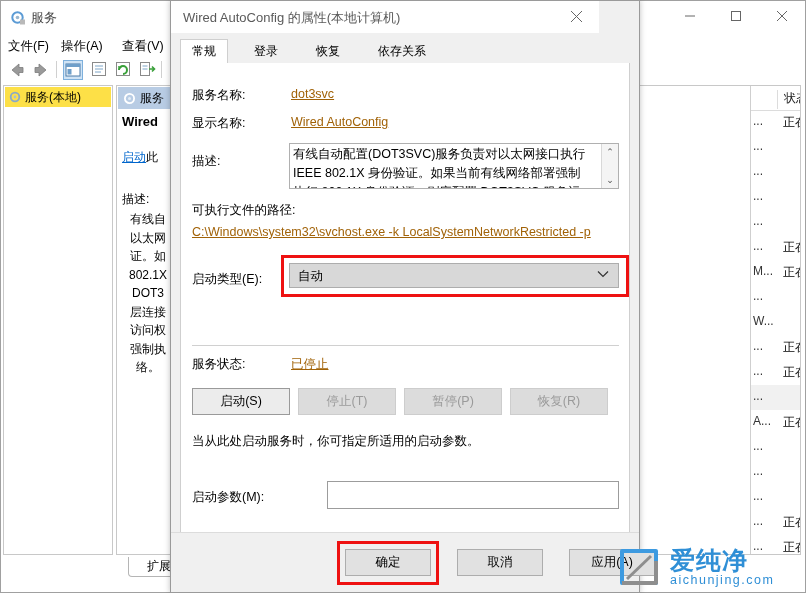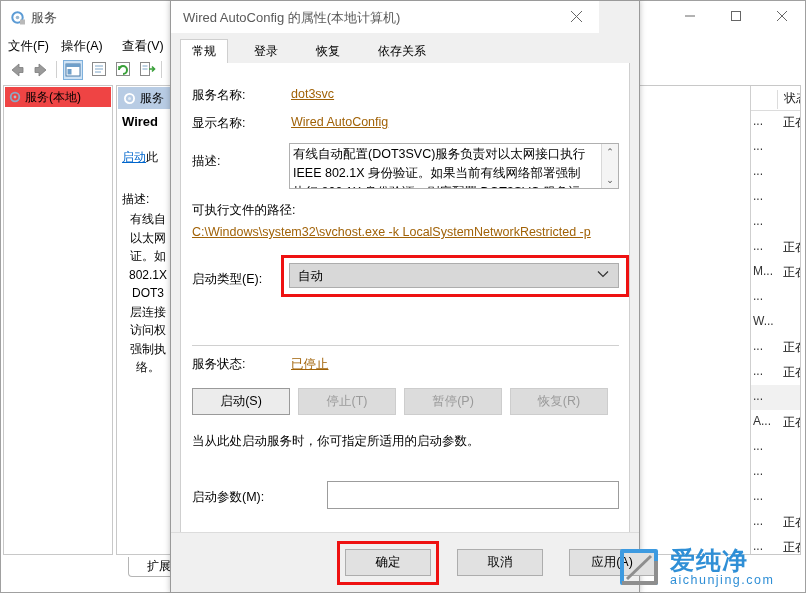--- a/index.html
+++ b/index.html
@@ -46,21 +46,21 @@
   #svc-body{
     position:absolute;left:0;top:82px;width:804px;height:509px;background:#ffffff;
   }
   
   #svc-tree{
     position:absolute;left:2px;top:2px;width:110px;height:470px;
     border:1px solid #c8c8c8;background:#fff;box-sizing:border-box;
   }
   #tree-node{
     position:absolute;left:1px;top:1px;width:106px;height:20px;
-    background:#ef4444;display:flex;align-items:center;padding-left:3px;
+    background:#fde047;display:flex;align-items:center;padding-left:3px;
     box-sizing:border-box;font-size:12px;
   }
   #tree-node .gico{width:14px;height:14px;margin-right:3px;}
   
   #svc-details{
     position:absolute;left:115px;top:2px;width:685px;height:470px;
     border:1px solid #c8c8c8;background:#fff;box-sizing:border-box;overflow:hidden;
   }
   #details-head{
     position:absolute;left:1px;top:1px;width:60px;height:22px;background:#b8cce4;

